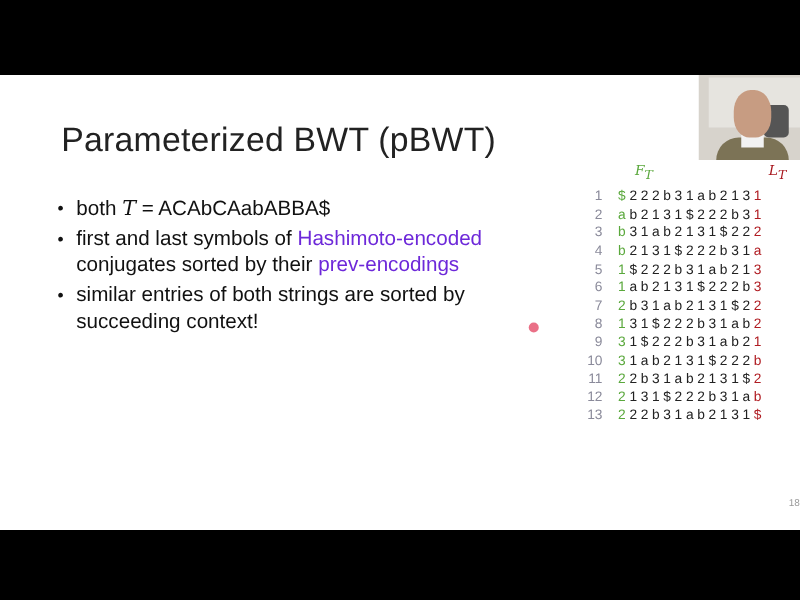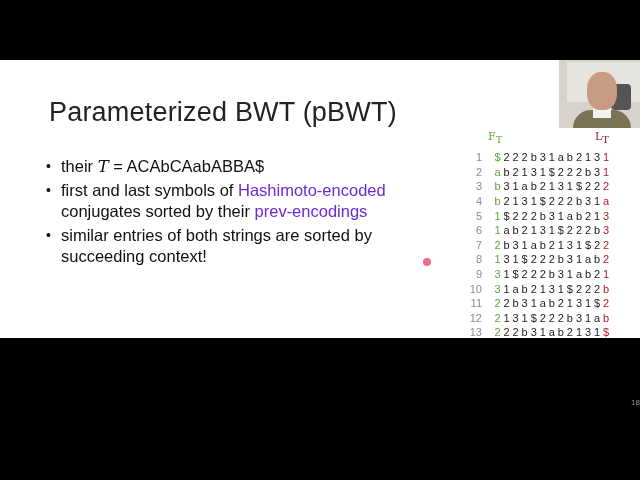--- a/index.html
+++ b/index.html
@@ -2,21 +2,21 @@
 <html><head>
   <meta charset="utf-8">
   <style>
     html, body { margin: 0; padding: 0; }
     body {
       width: 640px; height: 480px; background: #000;
       position: relative; overflow: hidden;
       font-family: "Liberation Sans", sans-serif;
     }
     .slide {
-      position: absolute; left: 0; top: 60px; width: 640px; height: 278px;
+      position: absolute; left: 0; top: 60px; width: 640px; height: 364px;
       background: #ffffff;
     }
     .title {
       position: absolute; left: 49px; top: 37px;
       font-size: 27px; color: #222; font-weight: normal;
       letter-spacing: 0.2px; white-space: nowrap;
     }
     .bullets {
       position: absolute; left: 44px; top: 96px; width: 380px;
       margin: 0; padding: 0; list-style: none;
@@ -26,22 +26,22 @@
     .bullets li::before {
       content: "•"; position: absolute; left: 2px; top: 0; font-size: 14px;
     }
     .math { font-family: "DejaVu Serif", serif; font-style: italic; }
     .green { color: #5aa83c; }
     .red { color: #a8171e; }
     .dark-red { color: #6d28d9; }
     sub { font-size: 10px; vertical-align: -3px; }
 
     .table-head {
-      position: absolute; top: 70px; left: 488px; width: 125px; height: 16px;
-      font-family: "DejaVu Serif", serif; font-size: 11px;
+      position: absolute; top: 70px; left: 508px; width: 125px; height: 16px;
+      font-family: "DejaVu Serif", serif; font-style: italic; font-size: 11px;
     }
     .table-head .f { position: absolute; left: 0; }
     .table-head .l { position: absolute; right: 4px; }
     .rows { position: absolute; left: 462px; top: 90px; }
     .row { display: flex; height: 14.6px; align-items: center; font-size: 11px; }
     .rownum {
       width: 20px; text-align: right; color: #8a8a9a; margin-right: 11px;
       font-family: "Liberation Sans", sans-serif;
     }
     .cells { display: flex; font-family: "Liberation Sans", sans-serif; color: #222; }
@@ -66,21 +66,21 @@
     .webcam .body { position: absolute; left: 14px; top: 50px; width: 58px; height: 22px; background: #7c7356; border-radius: 18px 18px 0 0; }
     .webcam .collar { position: absolute; left: 34px; top: 48px; width: 18px; height: 10px; background: #f2f2f2; }
   </style>
 </head>
 <body>
 
 <div class="slide">
   <div class="title">Parameterized BWT (pBWT)</div>
 
   <ul class="bullets">
-    <li><span>their </span><span class="math">T</span><span> = ACAbCAabABBA$</span></li>
+    <li><span>both </span><span class="math">T</span><span> = ACAbCAabABBA$</span></li>
     <li><span>first and last symbols of </span><span class="dark-red">Hashimoto-encoded</span> <span>conjugates sorted by their </span><span class="dark-red">prev-encodings</span></li>
     <li><span>similar entries of both strings are sorted by succeeding context!</span><br></li>
   </ul>
 
   <div class="table-head">
     <span class="f green"><span>F</span><sub>T</sub></span>
     <span class="l red"><span>L</span><sub>T</sub></span>
   </div>
 
   <div class="rows" id="rows">

